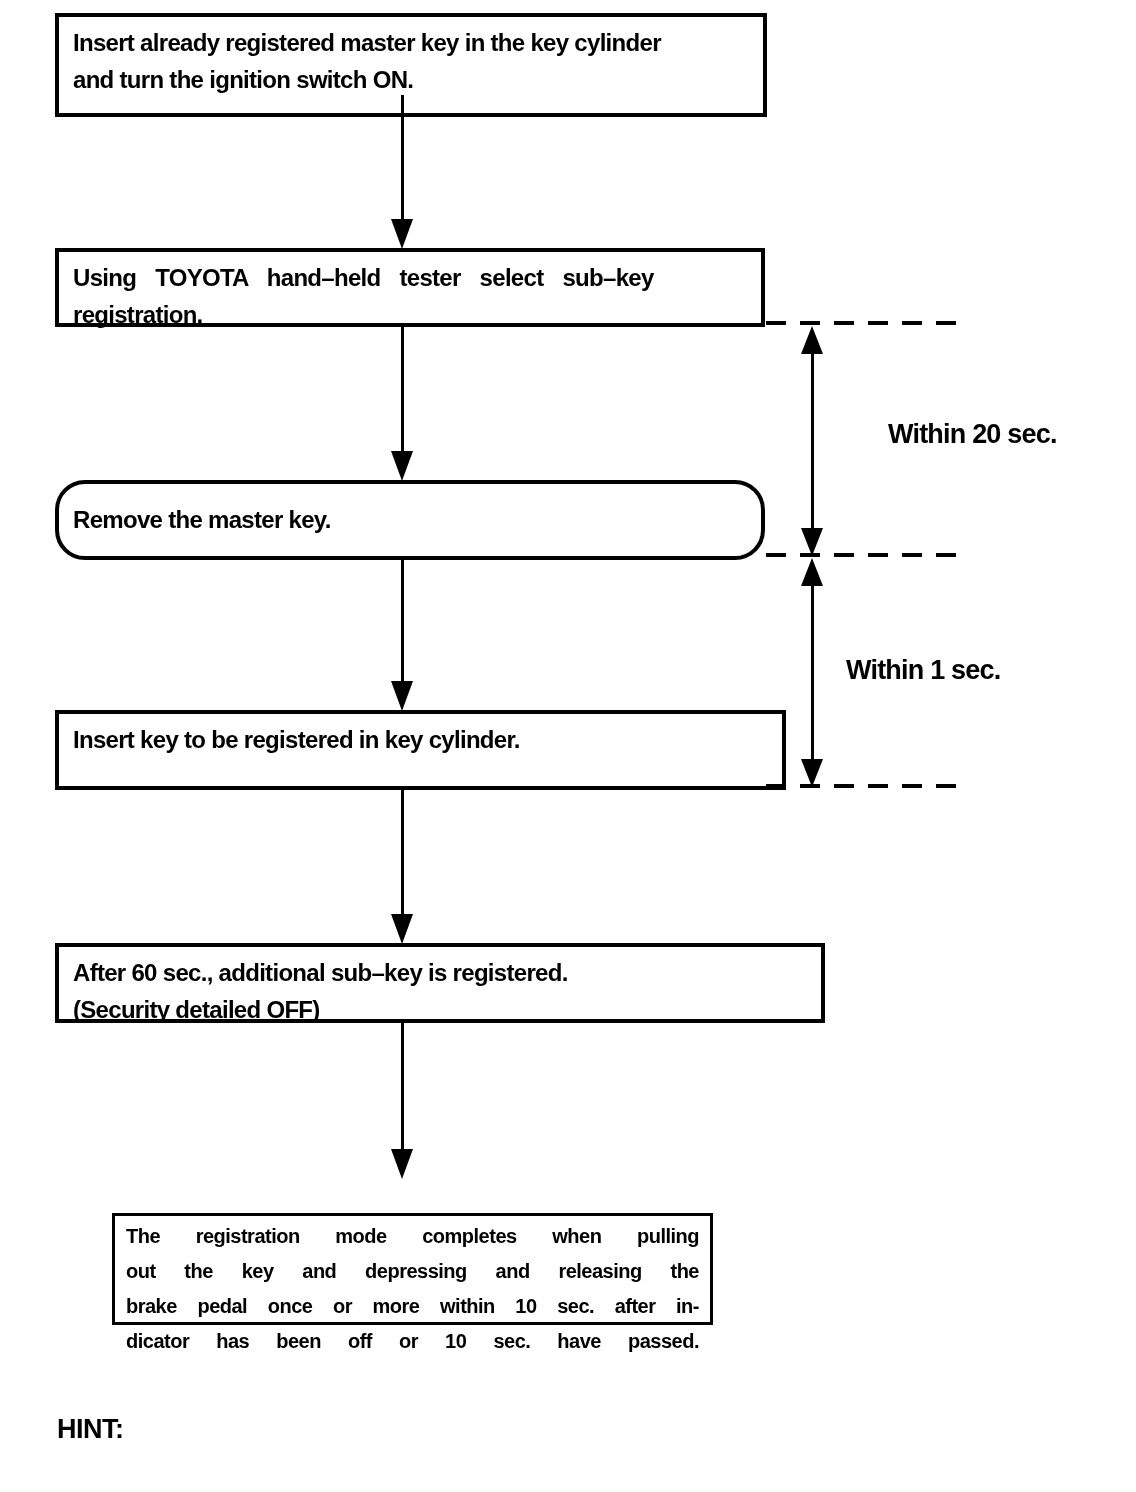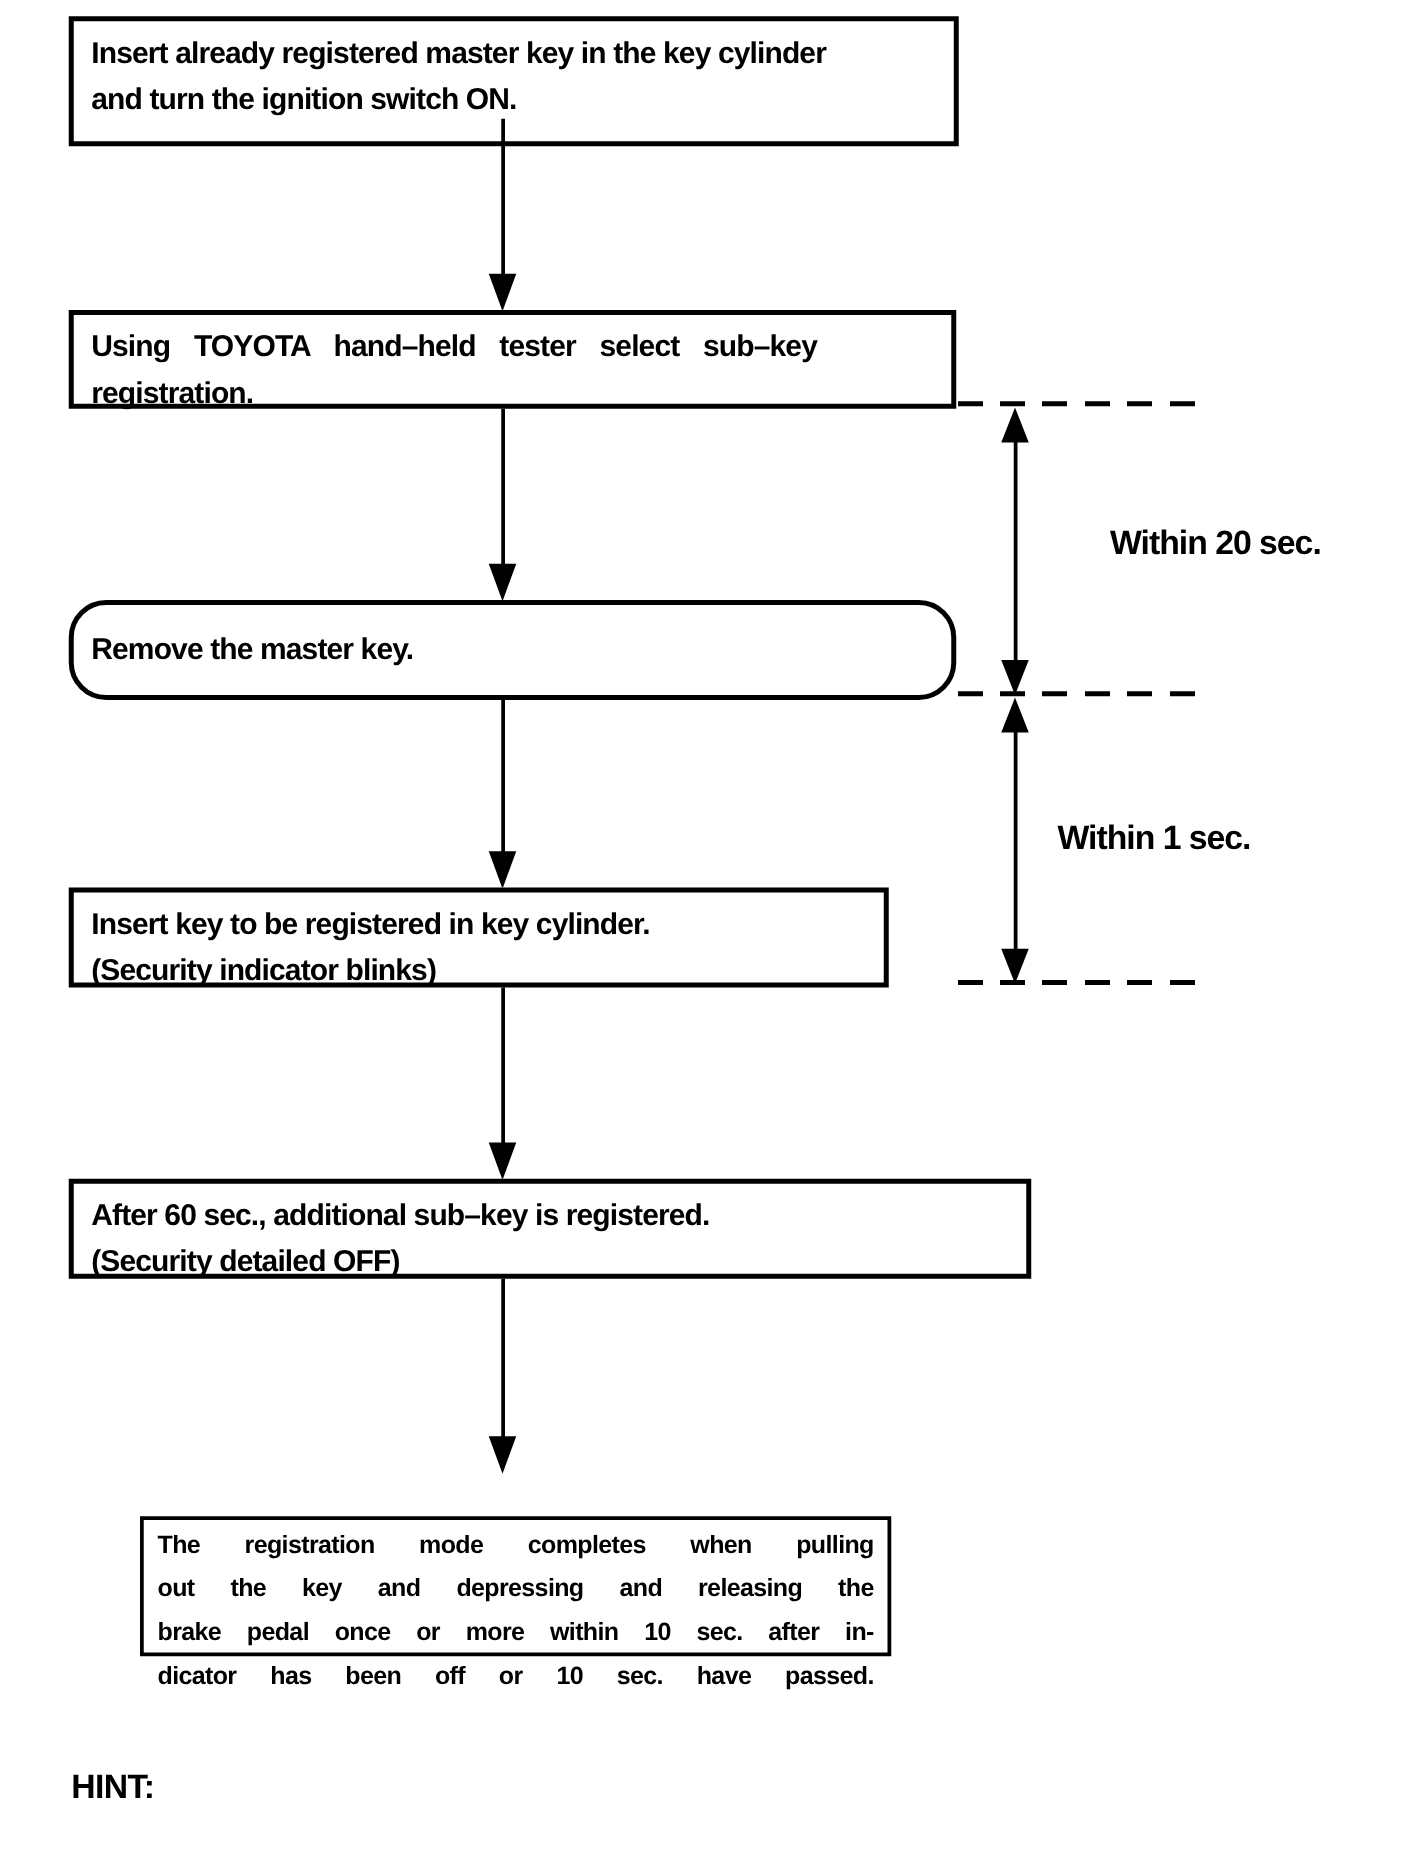--- a/index.html
+++ b/index.html
@@ -13,21 +13,21 @@
   
   .box {
     position:absolute; border:4px solid var(--ink); background:var(--paper);
     padding:7px 14px; line-height:37px;
     font-size:24px; font-weight:700; letter-spacing:-0.7px;
   }
   .b1 { left:55px;  top:13px;   width:712px; height:104px; }
   .b2 { left:55px;  top:248px;  width:710px; height:79px; }
   .b2 .ln-0 { word-spacing:13px; }
   .b3 { left:55px;  top:480px;  width:710px; height:80px; padding-top:17px;border-radius:30px; }
-  .b4 { left:55px;  top:710px;  width:656px; height:80px; }
+  .b4 { left:55px;  top:710px;  width:731px; height:80px; }
   .b5 { left:55px;  top:943px;  width:770px; height:80px; }
   .b6 {
     left:112px; top:1213px; width:601px; height:112px;
     border-width:3px; padding:3px 11px; line-height:35px;
     font-size:20px; letter-spacing:-0.5px;
   }
   .b6 .ln { text-align:justify; text-align-last:justify; }
   
   .flow-arrow { position:absolute; left:391px; width:22px; }
   .a1 { top:95px;  height:154px; }
@@ -97,21 +97,20 @@
     <div class="ln ln-0">Remove the master key.</div>
   </div>
 
   <div class="flow-arrow a3">
     <div class="shaft"></div>
     <div class="head-down"></div>
   </div>
 
   <div class="box b4">
     <div class="ln ln-0">Insert key to be registered in key cylinder.</div>
-    <div class="ln ln-1">(Security indicator blinks)</div>
   </div>
 
   <div class="flow-arrow a4">
     <div class="shaft"></div>
     <div class="head-down"></div>
   </div>
 
   <div class="box b5">
     <div class="ln ln-0">After 60 sec., additional sub–key is registered.</div>
     <div class="ln ln-1">(Security detailed OFF)</div>

